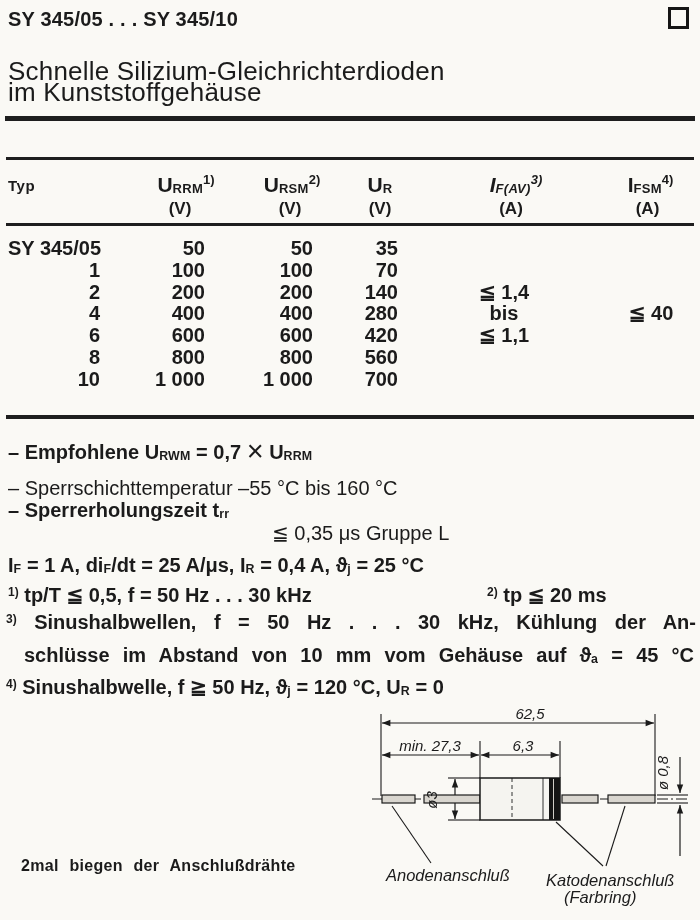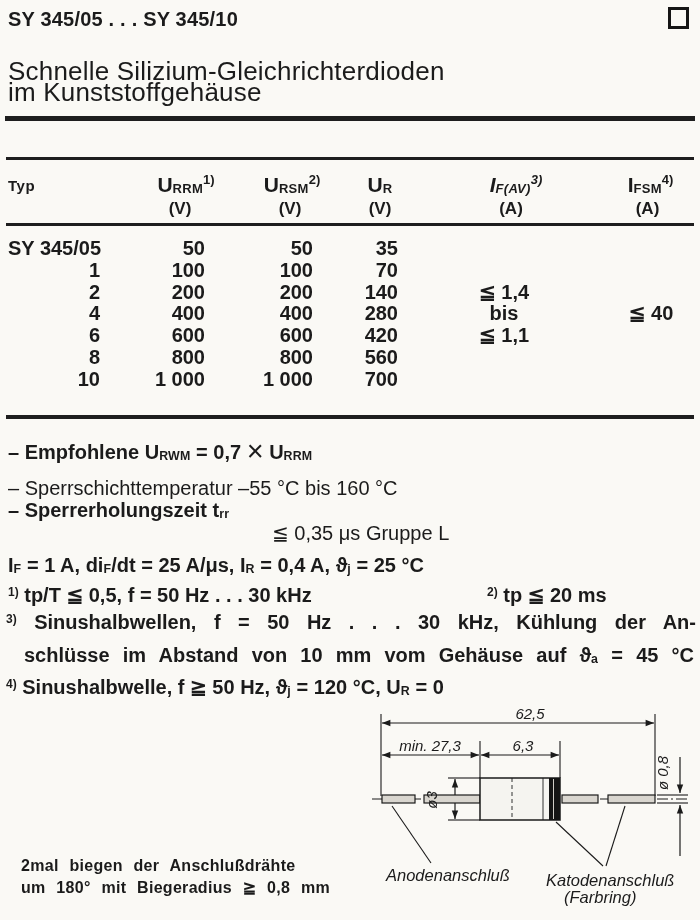--- a/index.html
+++ b/index.html
@@ -210,14 +210,13 @@
   <text x="437" y="800" text-anchor="middle" class="dimtext" transform="rotate(-90 437 800)">ø3</text>
   <text x="668" y="773" text-anchor="middle" class="dimtext" transform="rotate(-90 668 773)">ø 0,8</text>
 
   <text x="386" y="881" class="dlabel">Anodenanschluß</text>
   <text x="546" y="886" class="dlabel">Katodenanschluß</text>
   <text x="564" y="903" class="dlabel">(Farbring)</text>
 </svg>
 
 <div class="abs bendnote">
   <div>2mal biegen der Anschlußdrähte</div>
-  <div>um 180° mit Biegeradius ≧ 0,8 mm</div>
 </div>
 
 </body></html>

